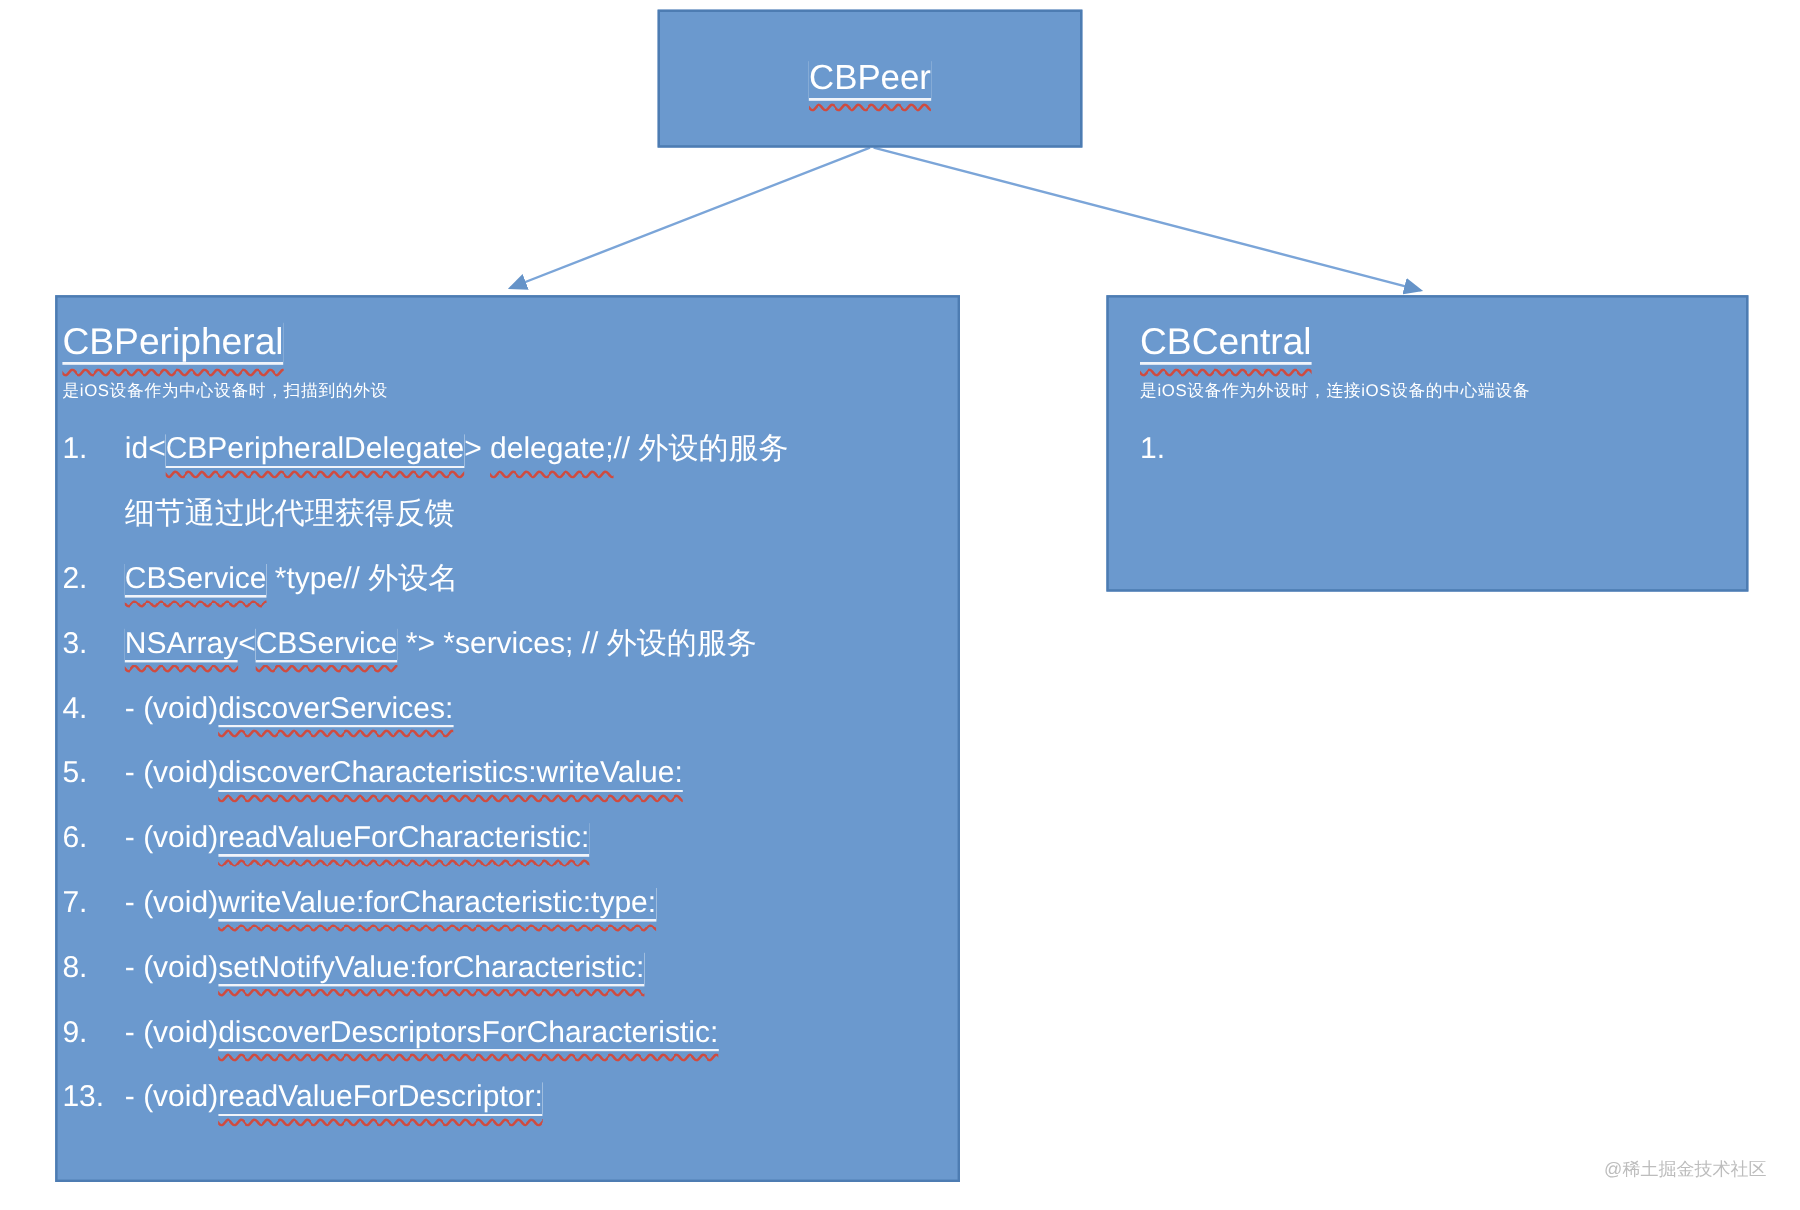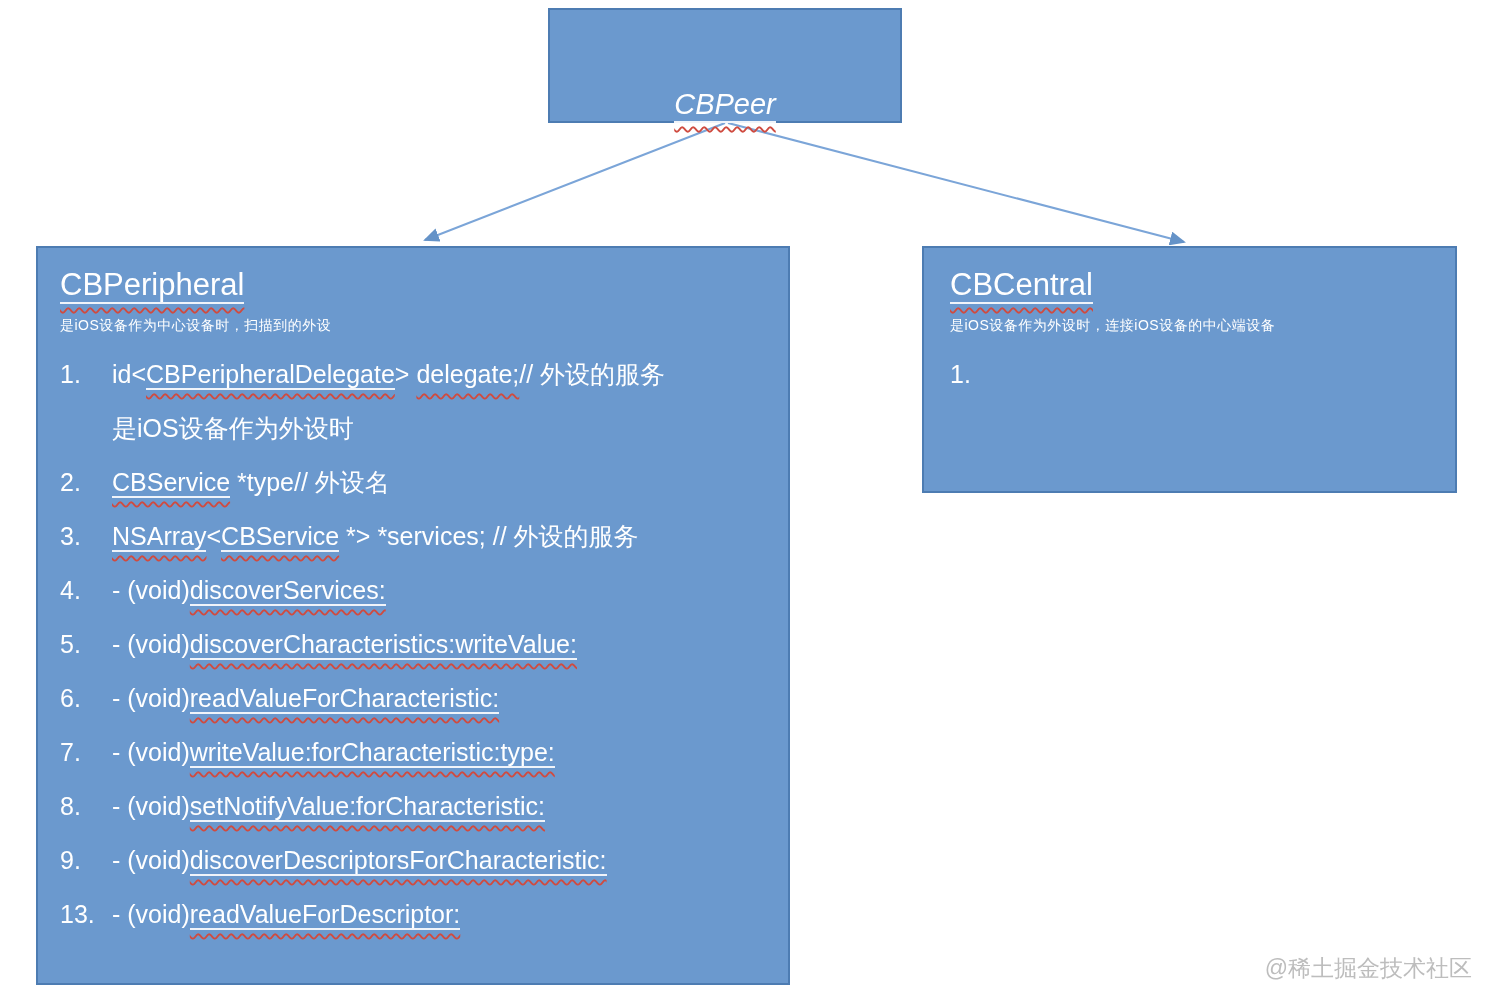--- a/index.html
+++ b/index.html
@@ -8,40 +8,40 @@
   }
   html,body{margin:0;padding:0;}
   body{
     width:1500px;height:1008px;position:relative;background:#ffffff;overflow:hidden;
     font-family:"Liberation Sans","DejaVu Sans",sans-serif;
   }
   .box{
     position:absolute;box-sizing:border-box;
     background:var(--box_fill);border:2px solid var(--box_border);color:var(--text);
   }
-  #root-box{left:548px;top:8px;width:354px;height:115px;display:flex;align-items:flex-end;justify-content:center;font-style:italic;}
+  #root-box{left:548px;top:8px;width:354px;height:115px;display:flex;align-items:center;justify-content:center;}
   #root-box .title{font-size:29px;}
-  #left-box{left:36px;top:246px;width:754px;height:739px;padding:16px 20px 0 22px;}
+  #left-box{left:46px;top:246px;width:754px;height:739px;padding:16px 20px 0 4px;}
   #right-box{left:922px;top:246px;width:535px;height:247px;padding:16px 16px 0 26px;}
   h2.class-title{margin:2px 0 0;font-weight:normal;font-size:31px;line-height:1.25;}
   .class-subtitle{margin-top:12px;font-size:14px;font-weight:normal;letter-spacing:0.5px;}
   ul.member-list{list-style:none;margin:12px 0 0;padding:0;font-size:25px;}
   ul.member-list li{display:flex;line-height:54px;}
   ul.member-list .num{flex:0 0 52px;}
   ul.member-list .body{flex:1;}
   .ul,.wv{
     text-decoration-line:underline;text-decoration-style:wavy;
     text-decoration-color:var(--squiggle);text-decoration-thickness:1.5px;
     text-underline-offset:0.40em;text-decoration-skip-ink:none;
   }
   .ul{box-shadow:0 2px 0 0 var(--underline);}
   #connectors{position:absolute;left:0;top:0;width:1500px;height:1008px;pointer-events:none;}
   #connectors line{stroke:var(--connector);stroke-width:2;}
   #connectors .arrow-head{fill:var(--arrowhead);}
-  #watermark{position:absolute;right:28px;bottom:24px;font-size:23px;color:var(--watermark);}
+  #watermark{position:absolute;right:28px;bottom:24px;font-size:15px;color:var(--watermark);}
 </style>
 </head>
 <body>
 
 <svg id="connectors" viewBox="0 0 1500 1008" xmlns="http://www.w3.org/2000/svg">
   <defs>
     <marker id="arw" markerUnits="userSpaceOnUse" markerWidth="16" markerHeight="14" refX="14" refY="7" orient="auto">
       <path class="arrow-head" d="M0,0 L16,7 L0,14 z"></path>
     </marker>
   </defs>
@@ -52,21 +52,21 @@
 <div class="box" id="root-box">
   <span class="title ul">CBPeer</span>
 </div>
 
 <div class="box" id="left-box">
   <h2 class="class-title"><span class="ul">CBPeripheral</span></h2>
   <div class="class-subtitle">是iOS设备作为中心设备时，扫描到的外设</div>
   <ul class="member-list">
       <li>
         <span class="num">1.</span>
-        <span class="body"><span>id&lt;</span><span class="ul">CBPeripheralDelegate</span><span>&gt; </span><span class="wv">delegate;</span><span>// 外设的服务</span><br><span>是iOS设备作为外设时</span></span>
+        <span class="body"><span>id&lt;</span><span class="ul">CBPeripheralDelegate</span><span>&gt; </span><span class="wv">delegate;</span><span>// 外设的服务</span><br><span>细节通过此代理获得反馈</span></span>
       </li>
       <li>
         <span class="num">2.</span>
         <span class="body"><span class="ul">CBService</span><span> *type// 外设名</span></span>
       </li>
       <li>
         <span class="num">3.</span>
         <span class="body"><span class="ul">NSArray</span><span>&lt;</span><span class="ul">CBService</span><span> *&gt; *services; // 外设的服务</span></span>
       </li>
       <li>

